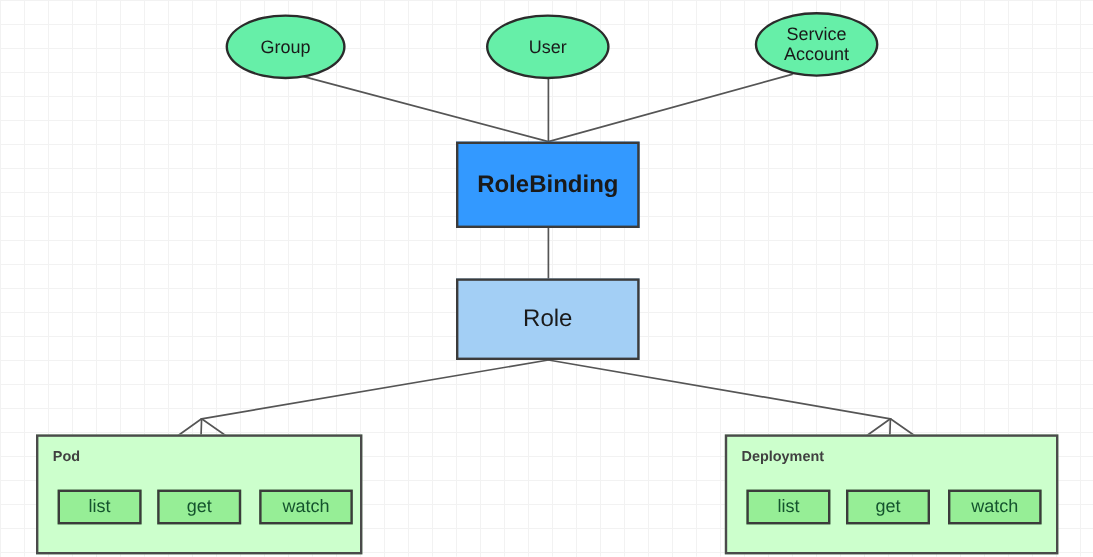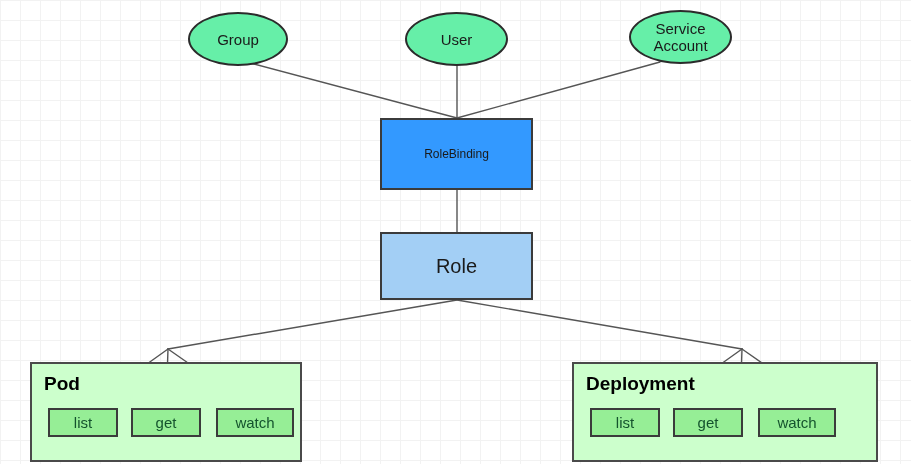--- a/index.html
+++ b/index.html
@@ -49,39 +49,40 @@
   .ellipse {
     border: 2px solid #2b2b2b;
     border-radius: 50%;
     background: #66EFA8;
     font-size: 15px;
     line-height: 17px;
   }
   .rb-box {
     border: 2px solid #3b3b3b;
     background: #3399FF;
-    font-size: 12px;
+    font-size: 20px;
+    font-weight: bold;
   }
   .role-box {
     border: 2px solid #3b3b3b;
     background: #A3CFF5;
     font-size: 20px;
   }
   .group-box {
     border: 2px solid #4a4a4a;
     background: #CCFFCC;
     display: block;
   }
   .group-title {
     position: absolute;
     left: 12px;
     top: 9px;
-    font-size: 19px;
+    font-size: 12px;
     font-weight: bold;
-    color: #000000;
+    color: #404040;
   }
   .verb-box {
     position: absolute;
     box-sizing: border-box;
     border: 2px solid #3b3b3b;
     background: #96EE96;
     display: flex;
     align-items: center;
     justify-content: center;
     font-size: 15px;
@@ -136,21 +137,21 @@
       <span>list</span>
     </div>
     <div class="verb-box" style="left:99px; top:44px; width:70px; height:29px;">
       <span>get</span>
     </div>
     <div class="verb-box" style="left:184px; top:44px; width:78px; height:29px;">
       <span>watch</span>
     </div>
   </div>
 
-  <div class="node group-box" style="left:572px; top:362px; width:306px; height:100px;">
+  <div class="node group-box" style="left:604px; top:362px; width:278px; height:100px;">
     <span class="group-title">Deployment</span>
     <div class="verb-box" style="left:16px; top:44px; width:70px; height:29px;">
       <span>list</span>
     </div>
     <div class="verb-box" style="left:99px; top:44px; width:70px; height:29px;">
       <span>get</span>
     </div>
     <div class="verb-box" style="left:184px; top:44px; width:78px; height:29px;">
       <span>watch</span>
     </div>

